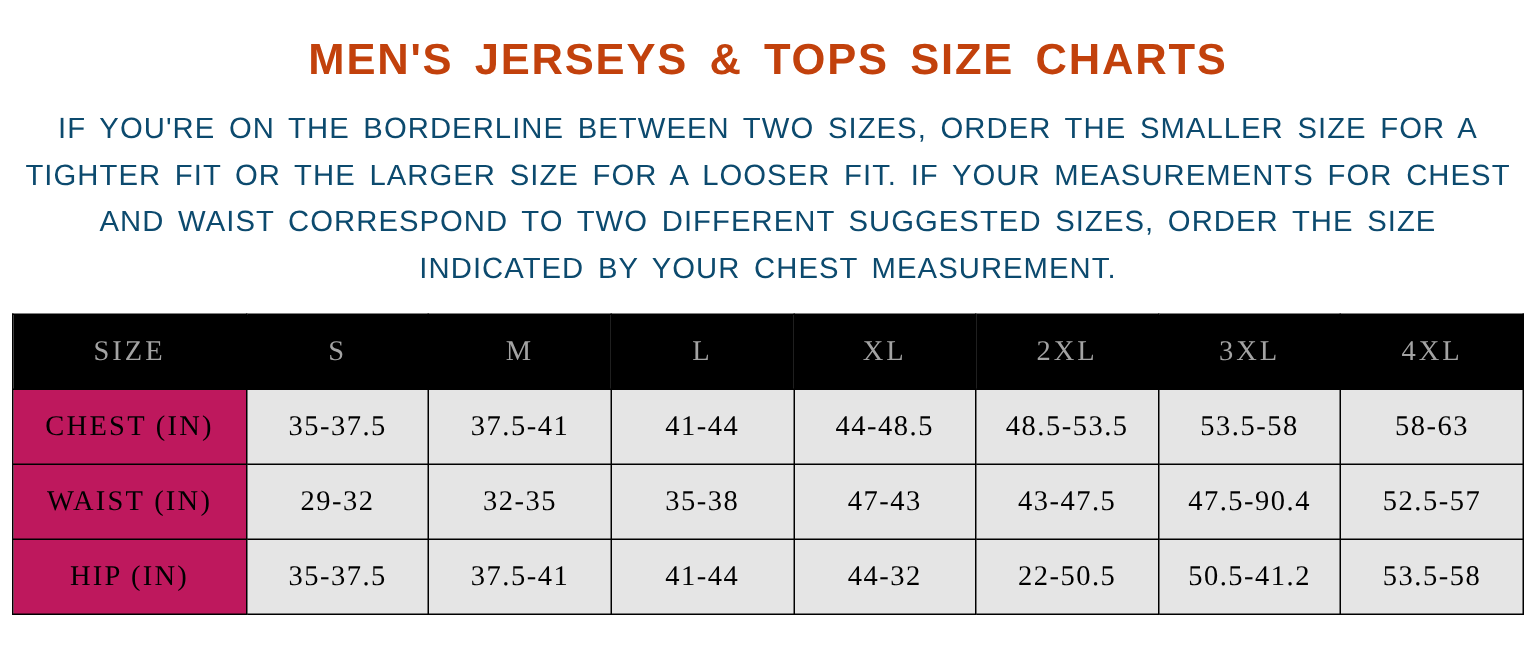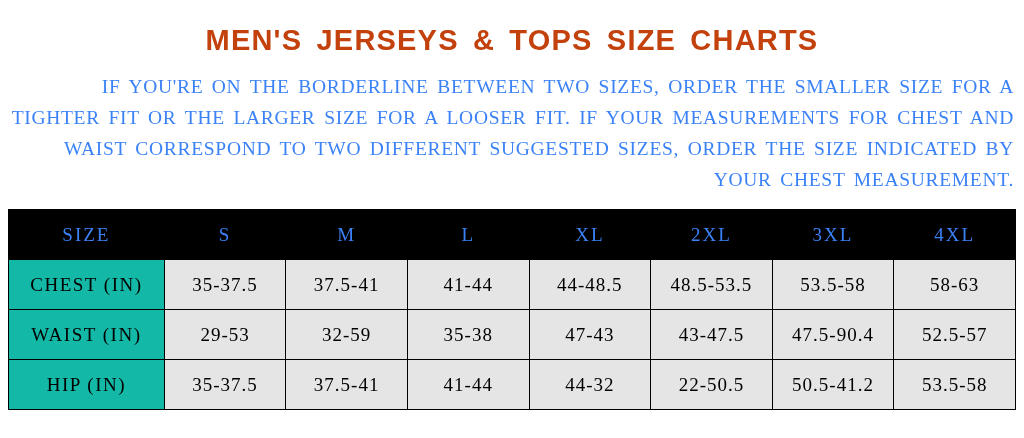--- a/index.html
+++ b/index.html
@@ -26,27 +26,27 @@
     font-weight: bold;
     font-size: 29px;
     letter-spacing: 1.2px;
     word-spacing: 5px;
     color: #c2410c;
     margin: 24px 0 0 0;
     padding: 0 20px;
   }
   .intro {
     margin: 14px 10px 0 10px;
-    font-family: Liberation Serif, serif;
+    font-family: Liberation Sans, sans-serif;
     font-size: 19.5px;
     line-height: 31px;
     letter-spacing: 0.7px;
     word-spacing: 3px;
-    color: #3b82f6;
-    text-align: right;
+    color: #0c4a6e;
+    text-align: center;
     text-transform: uppercase;
   }
   table.size-chart {
     border-collapse: collapse;
     width: 1008px;
     margin: 14px 8px 0 8px;
     table-layout: fixed;
   }
   table.size-chart th,
   table.size-chart td {
@@ -54,30 +54,30 @@
     text-align: center;
     font-family: "Liberation Serif", serif;
     font-size: 19px;
     letter-spacing: 1px;
     height: 50px;
     padding: 0 2px;
     box-sizing: border-box;
   }
   table.size-chart thead th {
     background: #000000;
-    color: #3b82f6;
+    color: #a3a3a3;
     font-weight: normal;
     letter-spacing: 2px;
   }
   table.size-chart tbody td {
     background: #e5e5e5;
     color: #000000;
   }
   table.size-chart tbody td.rowhead {
-    background: #14b8a6;
+    background: #be185d;
     letter-spacing: 1.5px;
     font-family: Liberation Serif, serif;
   }
   col.c-label { width: 155px; }
   col.c-data  { width: 121px; }
 </style>
 </head>
 <body>
 
 <div class="page">
@@ -115,22 +115,22 @@
         <td>35-37.5</td>
         <td>37.5-41</td>
         <td>41-44</td>
         <td>44-48.5</td>
         <td>48.5-53.5</td>
         <td>53.5-58</td>
         <td>58-63</td>
       </tr>
       <tr>
         <td class="rowhead">WAIST (IN)</td>
-        <td>29-53</td>
-        <td>32-59</td>
+        <td>29-32</td>
+        <td>32-35</td>
         <td>35-38</td>
         <td>47-43</td>
         <td>43-47.5</td>
         <td>47.5-90.4</td>
         <td>52.5-57</td>
       </tr>
       <tr>
         <td class="rowhead">HIP (IN)</td>
         <td>35-37.5</td>
         <td>37.5-41</td>

